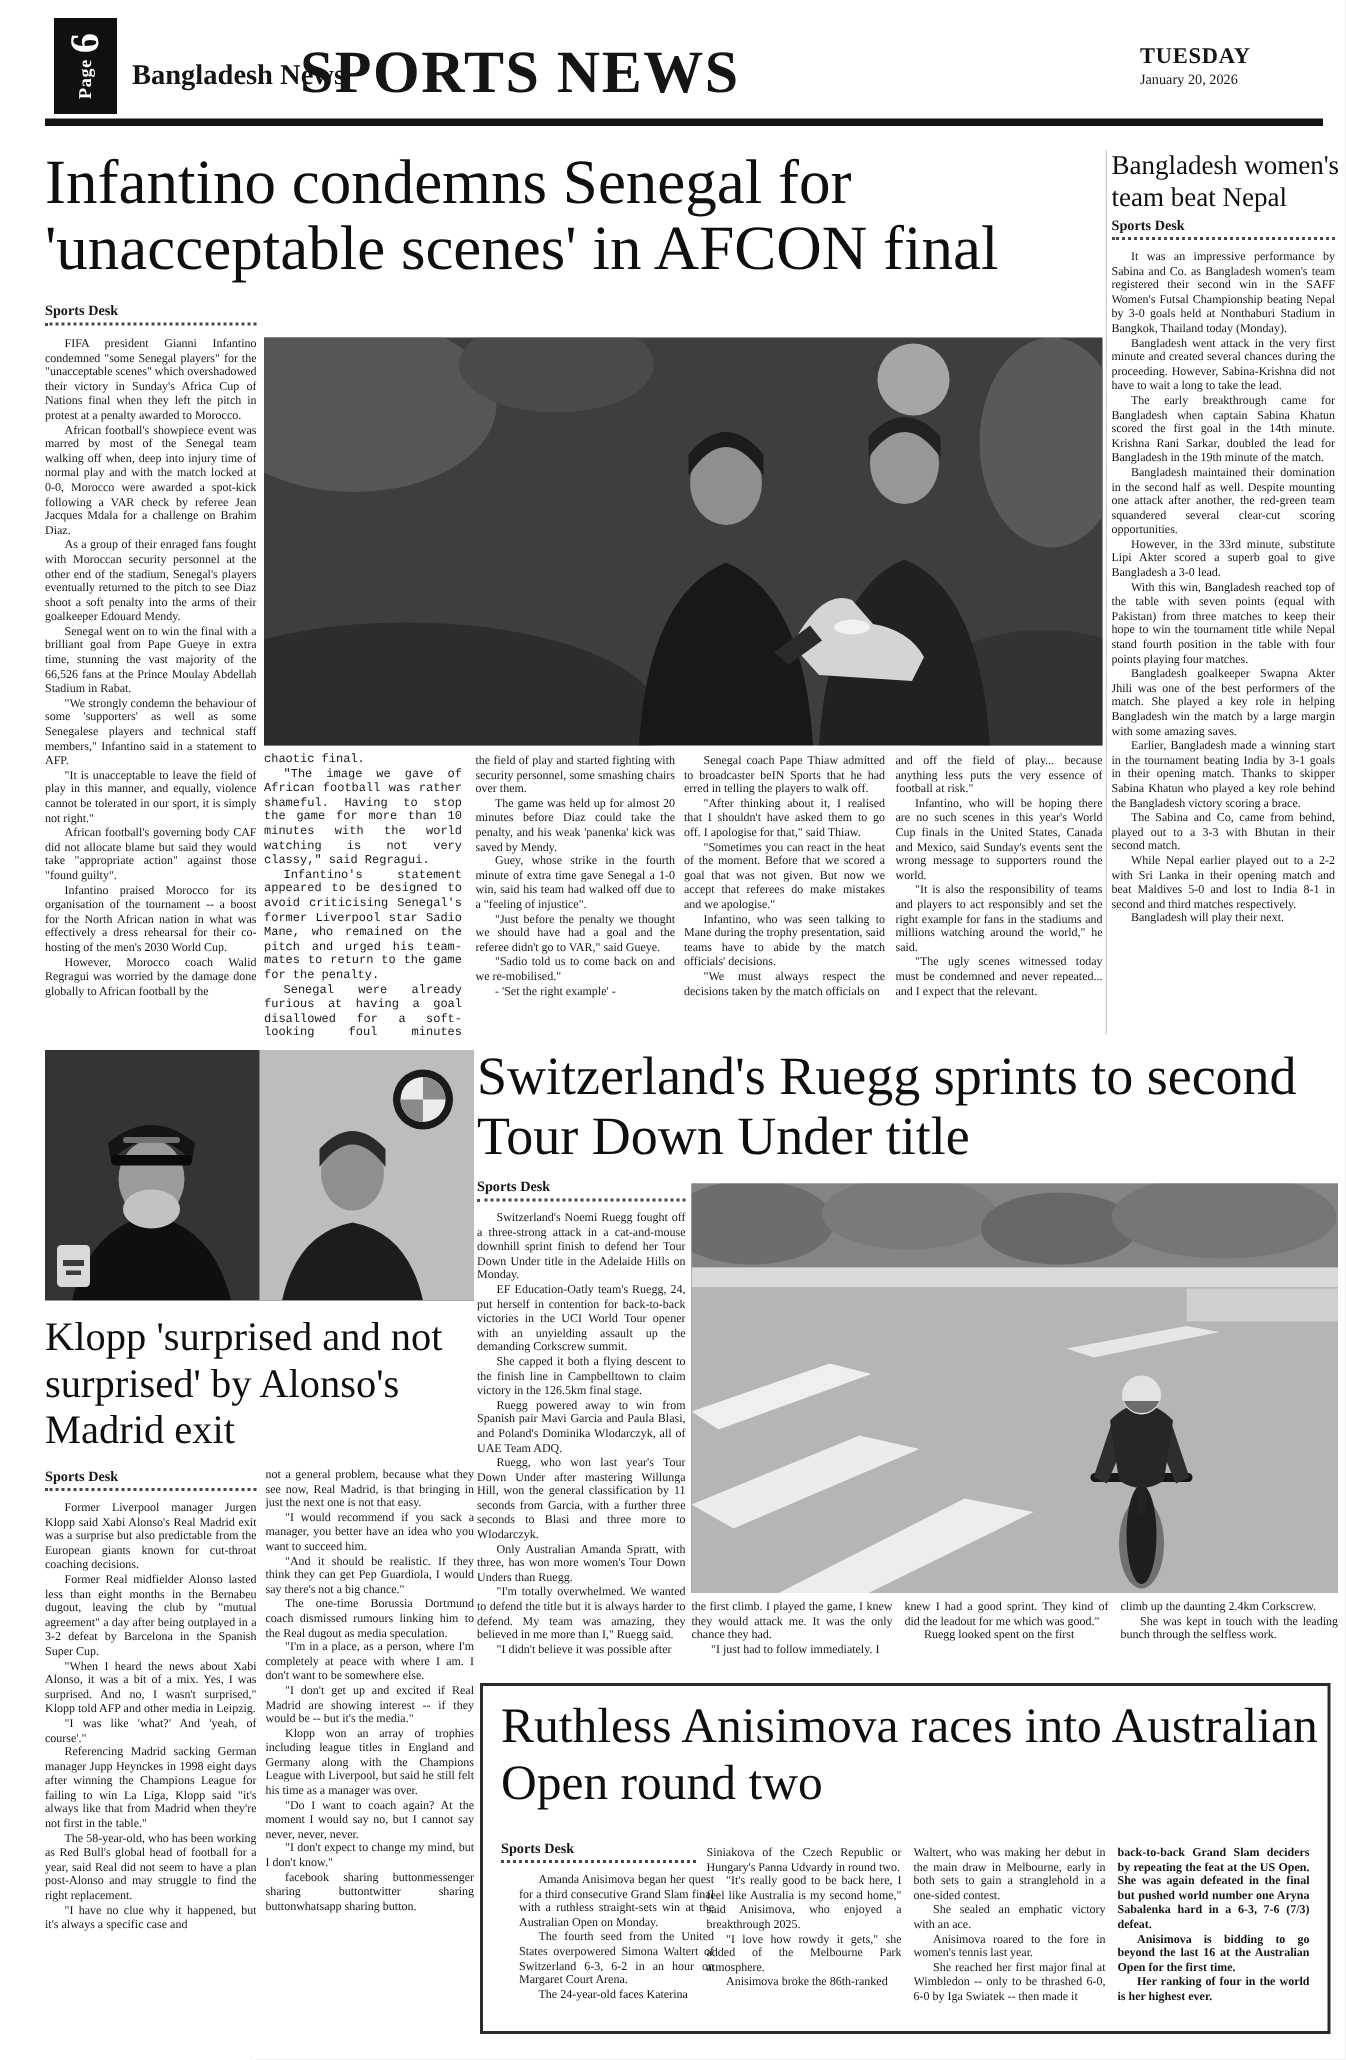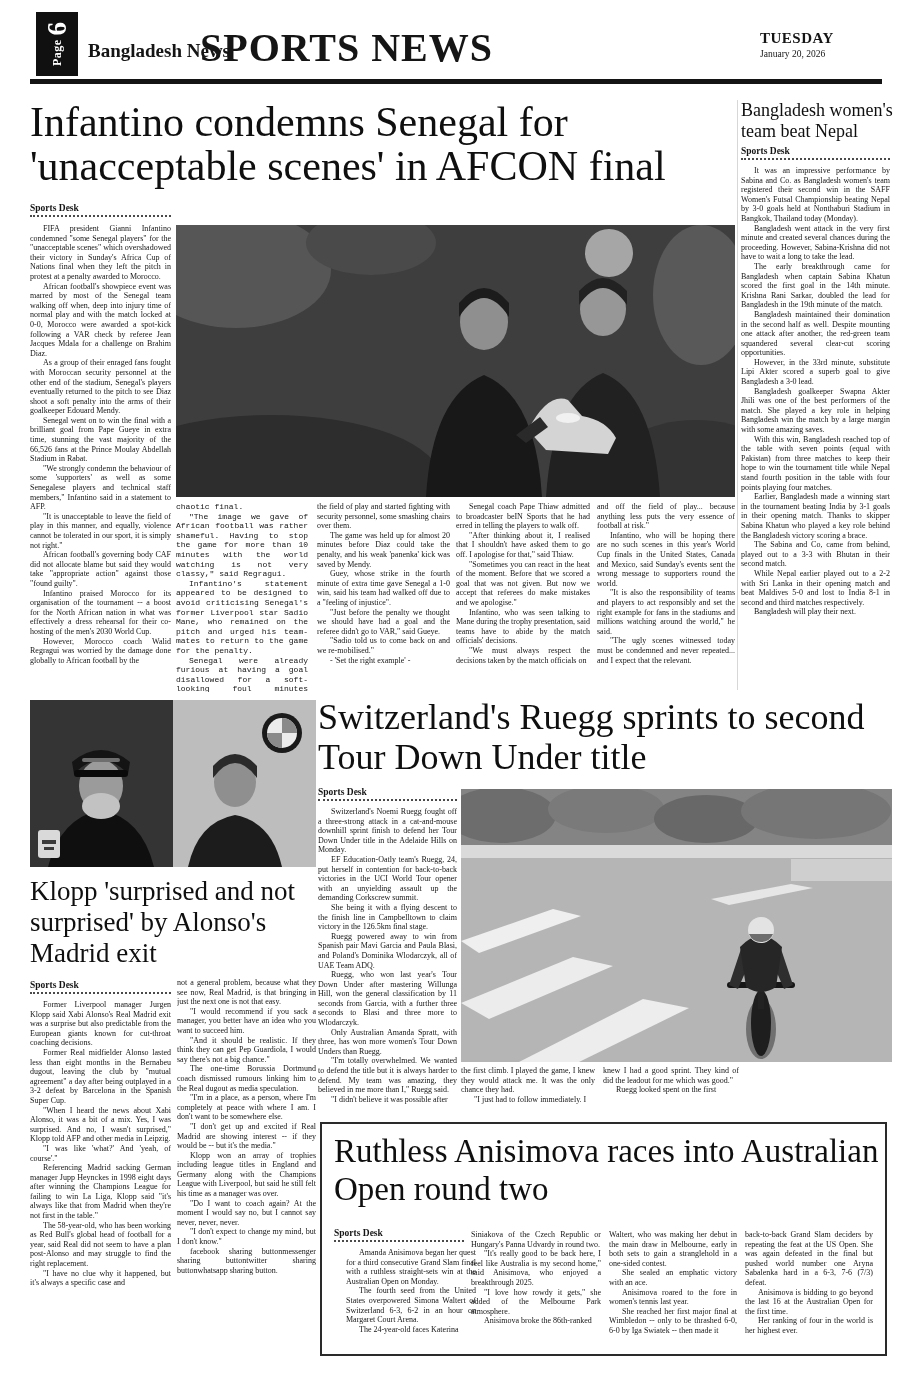--- a/index.html
+++ b/index.html
@@ -125,22 +125,22 @@
   <div class="vrule" style="left:737px;top:100px;height:590px;"></div>
 
   <div class="headline hl-side">Bangladesh women's team beat Nepal</div>
   <div class="byline" style="left:741px;top:146px;width:149px;">Sports Desk</div>
   <div class="col" style="left:741px;top:166px;width:149px;height:524px;">
       <p class="para">It was an impressive performance by Sabina and Co. as Bangladesh women's team registered their second win in the SAFF Women's Futsal Championship beating Nepal by 3-0 goals held at Nonthaburi Stadium in Bangkok, Thailand today (Monday).</p>
       <p class="para">Bangladesh went attack in the very first minute and created several chances during the proceeding. However, Sabina-Krishna did not have to wait a long to take the lead.</p>
       <p class="para">The early breakthrough came for Bangladesh when captain Sabina Khatun scored the first goal in the 14th minute. Krishna Rani Sarkar, doubled the lead for Bangladesh in the 19th minute of the match.</p>
       <p class="para">Bangladesh maintained their domination in the second half as well. Despite mounting one attack after another, the red-green team squandered several clear-cut scoring opportunities.</p>
       <p class="para">However, in the 33rd minute, substitute Lipi Akter scored a superb goal to give Bangladesh a 3-0 lead.</p>
+      <p class="para">With this win, Bangladesh reached top of the table with seven points (equal with Pakistan) from three matches to keep their hope to win the tournament title while Nepal stand fourth position in the table with four points playing four matches.</p>
       <p class="para">Bangladesh goalkeeper Swapna Akter Jhili was one of the best performers of the match. She played a key role in helping Bangladesh win the match by a large margin with some amazing saves.</p>
-      <p class="para">With this win, Bangladesh reached top of the table with seven points (equal with Pakistan) from three matches to keep their hope to win the tournament title while Nepal stand fourth position in the table with four points playing four matches.</p>
       <p class="para">Earlier, Bangladesh made a winning start in the tournament beating India by 3-1 goals in their opening match. Thanks to skipper Sabina Khatun who played a key role behind the Bangladesh victory scoring a brace.</p>
       <p class="para">The Sabina and Co, came from behind, played out to a 3-3 with Bhutan in their second match.</p>
       <p class="para">While Nepal earlier played out to a 2-2 with Sri Lanka in their opening match and beat Maldives 5-0 and lost to India 8-1 in second and third matches respectively.</p>
       <p class="para">Bangladesh will play their next.</p>
     </div>
 
   <div class="photo" style="left:30px;top:700px;width:286px;height:167px;">
     <svg viewBox="0 0 286 167" preserveAspectRatio="none" aria-hidden="true">
       <rect width="143" height="167" fill="#343434"></rect>
       <rect x="143" width="143" height="167" fill="#bdbdbd"></rect>
@@ -183,21 +183,21 @@
       <p class="para">"Do I want to coach again? At the moment I would say no, but I cannot say never, never, never.</p>
       <p class="para">"I don't expect to change my mind, but I don't know."</p>
       <p class="para">facebook sharing buttonmessenger sharing buttontwitter sharing buttonwhatsapp sharing button.</p>
     </div>
 
   <div class="headline hl-ruegg">Switzerland's Ruegg sprints to second Tour Down Under title</div>
   <div class="byline" style="left:318px;top:787px;width:139px;">Sports Desk</div>
   <div class="col" style="left:318px;top:807px;width:139px;height:308px;">
       <p class="para">Switzerland's Noemi Ruegg fought off a three-strong attack in a cat-and-mouse downhill sprint finish to defend her Tour Down Under title in the Adelaide Hills on Monday.</p>
       <p class="para">EF Education-Oatly team's Ruegg, 24, put herself in contention for back-to-back victories in the UCI World Tour opener with an unyielding assault up the demanding Corkscrew summit.</p>
-      <p class="para">She being it with a flying descent to the finish line in Campbelltown to claim victory in the 126.5km final stage.</p>
+      <p class="para">She capped it both a flying descent to the finish line in Campbelltown to claim victory in the 126.5km final stage.</p>
       <p class="para">Ruegg powered away to win from Spanish pair Mavi Garcia and Paula Blasi, and Poland's Dominika Wlodarczyk, all of UAE Team ADQ.</p>
       <p class="para">Ruegg, who won last year's Tour Down Under after mastering Willunga Hill, won the general classification by 11 seconds from Garcia, with a further three seconds to Blasi and three more to Wlodarczyk.</p>
       <p class="para">Only Australian Amanda Spratt, with three, has won more women's Tour Down Unders than Ruegg.</p>
       <p class="para">"I'm totally overwhelmed. We wanted to defend the title but it is always harder to defend. My team was amazing, they believed in me more than I," Ruegg said.</p>
       <p class="para">"I didn't believe it was possible after</p>
     </div>
 
   <div class="photo" style="left:461px;top:789px;width:431px;height:273px;">
     <svg viewBox="0 0 431 273" preserveAspectRatio="none" aria-hidden="true">
       <rect width="431" height="273" fill="#b5b5b5"></rect>
@@ -225,20 +225,24 @@
   </div>
 
   <div class="col cont" style="left:603px;top:1066px;width:136px;height:50px;">
       <p class="para">knew I had a good sprint. They kind of did the leadout for me which was good."</p>
       <p class="para">Ruegg looked spent on the first</p>
     </div>
   <div class="col cont" style="left:461px;top:1066px;width:134px;height:50px;">
       <p class="para">the first climb. I played the game, I knew they would attack me. It was the only chance they had.</p>
       <p class="para">"I just had to follow immediately. I</p>
     </div>
+  <div class="col cont" style="left:747px;top:1066px;width:145px;height:50px;">
+      <p class="para">climb up the daunting 2.4km Corkscrew.</p>
+      <p class="para">She was kept in touch with the leading bunch through the selfless work.</p>
+    </div>
 
   <div class="anis-box">
     <div class="headline hl-anis">Ruthless Anisimova races into Australian Open round two</div>
     <div class="byline" style="left:12px;top:104px;width:130px;">Sports Desk</div>
     <div class="col" style="left:12px;top:124px;width:130px;height:98px;margin-left:12px;">
         <p class="para">Amanda Anisimova began her quest for a third consecutive Grand Slam final with a ruthless straight-sets win at the Australian Open on Monday.</p>
         <p class="para">The fourth seed from the United States overpowered Simona Waltert of Switzerland 6-3, 6-2 in an hour on Margaret Court Arena.</p>
         <p class="para">The 24-year-old faces Katerina</p>
       </div>
     <div class="col cont" style="left:149px;top:106px;width:130px;height:116px;">
@@ -246,20 +250,20 @@
         <p class="para">"It's really good to be back here, I feel like Australia is my second home," said Anisimova, who enjoyed a breakthrough 2025.</p>
         <p class="para">"I love how rowdy it gets," she added of the Melbourne Park atmosphere.</p>
         <p class="para">Anisimova broke the 86th-ranked</p>
       </div>
     <div class="col cont" style="left:287px;top:106px;width:128px;height:116px;">
         <p class="para">Waltert, who was making her debut in the main draw in Melbourne, early in both sets to gain a stranglehold in a one-sided contest.</p>
         <p class="para">She sealed an emphatic victory with an ace.</p>
         <p class="para">Anisimova roared to the fore in women's tennis last year.</p>
         <p class="para">She reached her first major final at Wimbledon -- only to be thrashed 6-0, 6-0 by Iga Swiatek -- then made it</p>
       </div>
-    <div class="col cont" style="left:423px;top:106px;width:128px;height:116px;">
+    <div class="col cont" style="left:423px;top:106px;width:128px;height:116px;font-weight:bold;">
         <p class="para">back-to-back Grand Slam deciders by repeating the feat at the US Open. She was again defeated in the final but pushed world number one Aryna Sabalenka hard in a 6-3, 7-6 (7/3) defeat.</p>
         <p class="para">Anisimova is bidding to go beyond the last 16 at the Australian Open for the first time.</p>
         <p class="para">Her ranking of four in the world is her highest ever.</p>
       </div>
   </div>
 
 </div>
 
 </body></html>

